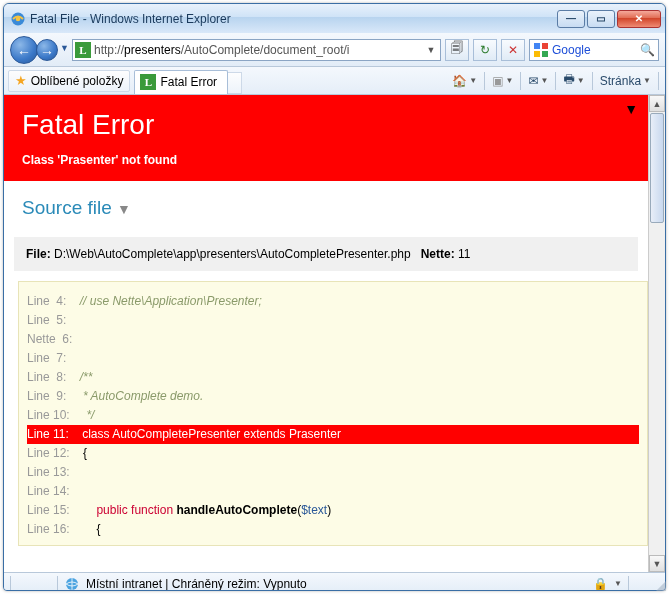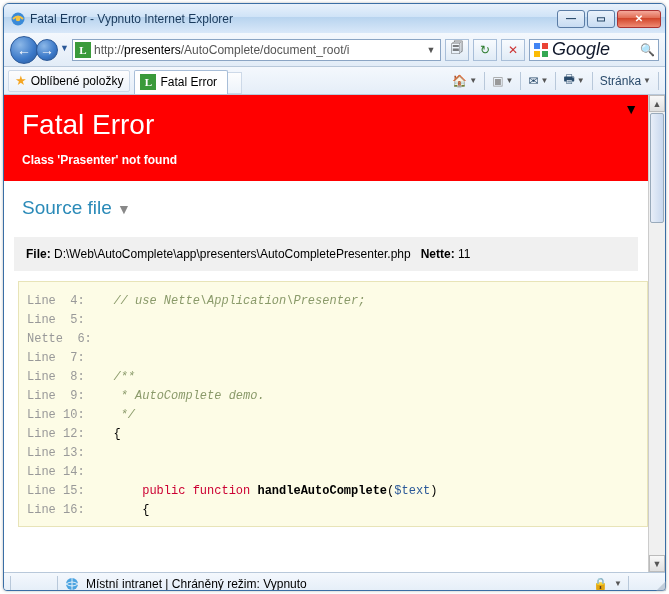--- a/index.html
+++ b/index.html
@@ -28,21 +28,21 @@
 .addr-bar { flex:1; height:22px; border:1px solid #8ba5c4; background:#fff; display:flex; align-items:center; padding:0 2px; }
 .addr-bar .site-icon { width:16px; height:16px; background:#3a9a3a; color:#fff; font-weight:bold; font-size:11px; display:flex; align-items:center; justify-content:center; margin-right:3px; font-family:serif; }
 .addr-bar .url { flex:1; font-size:12px; color:#555; white-space:nowrap; overflow:hidden; }
 .addr-bar .url .host { color:#000; }
 .addr-dd { width:14px; text-align:center; color:#555; font-size:9px; cursor:pointer; }
 
 .tool-btn { width:24px; height:22px; border:1px solid #a8bed8; background:linear-gradient(to bottom,#f8fbfe,#e0ebf6); display:flex; align-items:center; justify-content:center; cursor:pointer; font-size:12px; }
 
 .search-box { width:130px; height:22px; border:1px solid #8ba5c4; background:#fff; display:flex; align-items:center; padding:0 3px; }
 .search-box .gicon { width:16px; height:16px; display:flex; margin-right:3px; }
-.search-box .gtext { color:#0f172a; font-style:italic; font-size:18px; flex:1; }
+.search-box .gtext { color:#1d4ed8; font-size:12px; flex:1; }
 .search-box .mag { color:#3a78c8; font-size:12px; }
 
 .fav-row { height:28px; background:linear-gradient(to bottom,#f4f8fd,#e5eef8); display:flex; align-items:center; border-bottom:1px solid #b8c8da; padding:0 4px; gap:2px; }
 .fav-btn { height:22px; border:1px solid #cdd9e8; background:linear-gradient(to bottom,#fdfdfe,#edf3fa); display:flex; align-items:center; padding:0 6px; gap:4px; cursor:pointer; border-radius:2px; font-size:12px; }
 .fav-btn .star { color:#f5a623; font-size:13px; }
 .tab-strip { display:flex; align-items:flex-end; height:26px; margin-left:2px; }
 .tab { height:24px; border:1px solid #a8bed8; border-bottom:none; background:#fff; display:flex; align-items:center; padding:0 10px 0 5px; gap:4px; border-radius:2px 2px 0 0; font-size:12px; }
 .tab .site-icon { width:16px; height:16px; background:#3a9a3a; color:#fff; font-weight:bold; font-size:11px; display:flex; align-items:center; justify-content:center; font-family:serif; }
 .new-tab { width:14px; height:22px; border:1px solid #cdd9e8; border-left:none; background:linear-gradient(to bottom,#fdfdfe,#edf3fa); cursor:pointer; }
 
@@ -64,21 +64,21 @@
 .err-hdr .msg { font-size:12px; font-weight:bold; }
 .err-hdr .toggle { position:absolute; top:6px; right:10px; color:#000; font-size:14px; cursor:pointer; }
 
 .src-sec { padding:16px 18px 4px 18px; }
 .src-sec h2 { font-size:19px; color:#2a8ab8; font-weight:normal; font-family:Verdana,sans-serif; }
 .src-sec h2 .tri { color:#888; font-size:14px; cursor:pointer; }
 
 .file-info { margin:14px 10px 0 10px; background:#f0f0f0; padding:10px 12px; font-size:12px; }
 .file-info b { font-weight:bold;margin-top:18px; }
 
-.code-block { margin:10px 0 0 14px; background:#fdfce6; border:1px solid #e8e4b8; padding:10px 8px 6px 8px; font-family:Liberation Mono, monospace; font-size:12px; line-height:19px; }
+.code-block { margin:10px 0 0 14px; background:#fdfce6; border:1px solid #e8e4b8; padding:10px 8px 6px 8px; font-family:Liberation Sans, sans-serif; font-size:12px; line-height:19px; }
 .code-line { white-space:pre; color:#999; }
 .code-line .lineno { color:#999; }
 .code-line .comment { color:#8a9a6a; font-style:italic; }
 .code-line .kw { color:#c03; }
 .code-line .fn { color:#000; font-weight:bold; }
 .code-line .var { color:#2a5898; }
 .code-line .txt { color:#000; }
 .code-line.hl { background:red; color:#fff; }
 .code-line.hl .lineno, .code-line.hl .txt { color:#fff; }
 
@@ -96,21 +96,21 @@
 
 <div class="win-frame">
   <div class="titlebar">
     <span class="favicon">
       <svg viewBox="0 0 16 16">
           <circle cx="8" cy="8" r="6.5" fill="#3a8ad8"></circle>
           <path d="M3 8 Q8 3 13 8" stroke="#f5c342" stroke-width="2" fill="none"></path>
           <circle cx="8" cy="8" r="2.3" fill="#f5c342"></circle>
         </svg>
     </span>
-    <span class="title">Fatal Error - Vypnuto Internet Explorer</span>
+    <span class="title">Fatal File - Windows Internet Explorer</span>
     <div class="win-btns">
       <div class="win-btn">
           <span>—</span>
         </div>
       <div class="win-btn">
           <span>▭</span>
         </div>
       <div class="win-btn close">
           <span>✕</span>
         </div>
@@ -211,20 +211,21 @@
         <b>File:</b> <span>D:\Web\AutoComplete\app\presenters\AutoCompletePresenter.php</span> &nbsp; <b>Nette:</b> <span>11</span>
       </div>
       <div class="code-block">
 <div class="code-line"><span class="lineno">Line  4:</span>    <span class="comment">// use Nette\Application\Presenter;</span></div>
 <div class="code-line"><span class="lineno">Line  5:</span></div>
 <div class="code-line"><span class="lineno">Nette  6:</span></div>
 <div class="code-line"><span class="lineno">Line  7:</span></div>
 <div class="code-line"><span class="lineno">Line  8:</span>    <span class="comment">/**</span></div>
 <div class="code-line"><span class="lineno">Line  9:</span>    <span class="comment"> * AutoComplete demo.</span></div>
 <div class="code-line"><span class="lineno">Line 10:</span>    <span class="comment"> */</span></div>
+<div class="code-line hl"><span class="lineno">Line 11:</span>    <span class="txt">class AutoCompletePresenter extends Prasenter</span></div>
 <div class="code-line"><span class="lineno">Line 12:</span>    <span class="txt">{</span></div>
 <div class="code-line"><span class="lineno">Line 13:</span></div>
 <div class="code-line"><span class="lineno">Line 14:</span></div>
 <div class="code-line"><span class="lineno">Line 15:</span>        <span class="kw">public</span> <span class="kw">function</span> <span class="fn">handleAutoComplete</span><span class="txt">(</span><span class="var">$text</span><span class="txt">)</span></div>
 <div class="code-line"><span class="lineno">Line 16:</span>        <span class="txt">{</span></div>
       </div>
     </div>
     <div class="vscroll">
       <div class="up">▲</div>
       <div class="thumb"></div>

